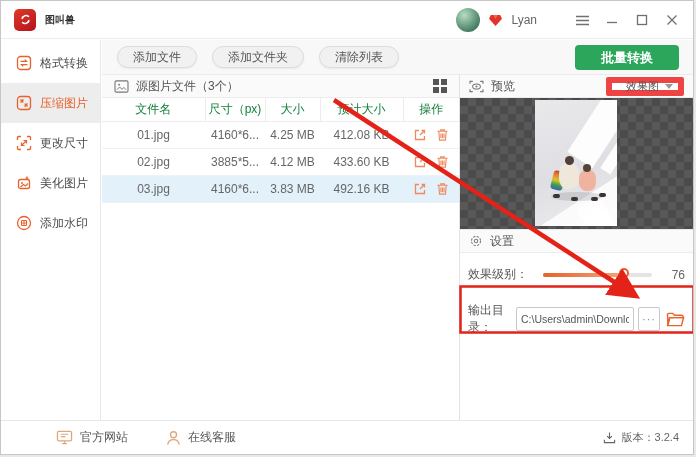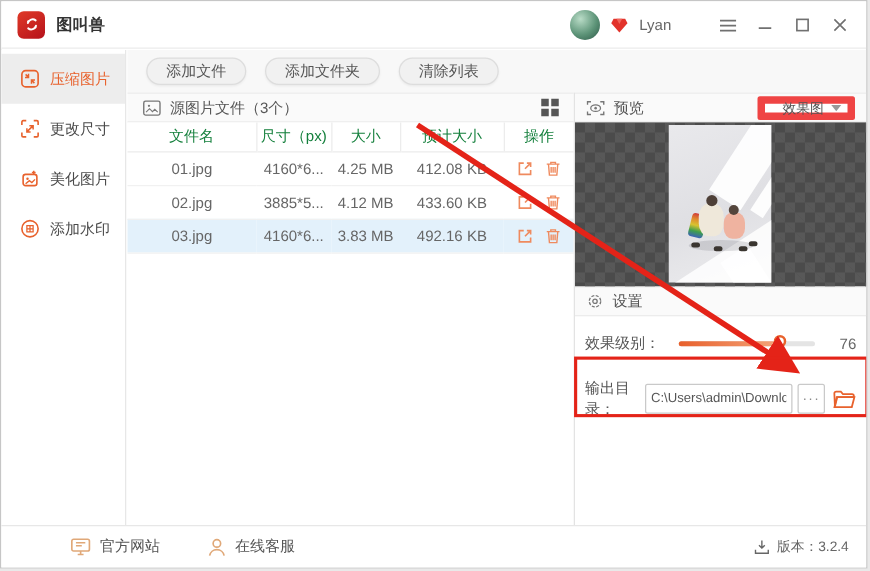--- a/index.html
+++ b/index.html
@@ -5,21 +5,21 @@
   html,body{margin:0;padding:0;background:#e9e9e9;}
   *{box-sizing:border-box;}
   .window{position:relative;width:694px;height:455px;margin:0;background:#fff;
     border:1px solid #c6c6c6;font-family:"Liberation Sans","DejaVu Sans",sans-serif;
     overflow:hidden;}
   
   .titlebar{position:absolute;left:0;top:0;right:0;height:38px;background:#fff;
     border-bottom:1px solid #ececec;display:flex;align-items:center;}
   .logo-box{width:22px;height:22px;margin-left:13px;border-radius:5px;
     background:linear-gradient(145deg,#e03a28,#b5121b);display:flex;align-items:center;justify-content:center;}
-  .app-title{margin-left:9px;font-size:13px;font-weight:bold;color:#333;}
+  .app-title{margin-left:9px;font-size:10px;font-weight:bold;color:#333;}
   .tb-right{position:absolute;right:10px;top:0;height:38px;display:flex;align-items:center;gap:8px;}
   .avatar{width:24px;height:24px;border-radius:50%;
     background:radial-gradient(circle at 35% 30%,#b9dcc7,#5d9478 55%,#2b5646);}
   .user-name{font-size:12px;color:#666;margin-right:26px;text-align:center;}
   .winctl{width:22px;height:22px;display:flex;align-items:center;justify-content:center;color:#707070;}
   
   .sidebar{position:absolute;left:0;top:39px;width:100px;bottom:34px;background:#fff;
     border-right:1px solid #e7e7e7;padding-top:3px;}
   .side-item{height:40px;display:flex;align-items:center;padding-left:15px;gap:8px;
     font-size:12px;color:#4a4a4a;cursor:pointer;}
@@ -133,20 +133,29 @@
         </span>
       <span class="winctl">
           <svg width="12" height="12" viewBox="0 0 12 12">
             <path d="M1.5 1.5l9 9m0-9l-9 9" stroke="#707070" stroke-width="1.3"></path>
           </svg>
         </span>
     </div>
   </div>
 
   <div class="sidebar">
+    <div class="side-item">
+      <span class="sicon">
+          <svg width="16" height="16" viewBox="0 0 16 16">
+            <rect x="1.5" y="1.5" width="13" height="13" rx="3" fill="none" stroke="currentColor" stroke-width="1.3"></rect>
+            <path d="M4.5 6.3h6l-1.7-1.7M11.5 9.7h-6l1.7 1.7" fill="none" stroke="currentColor" stroke-width="1.2"></path>
+          </svg>
+        </span>
+      <span>格式转换</span>
+    </div>
     <div class="side-item active">
       <span class="sicon">
           <svg width="16" height="16" viewBox="0 0 16 16">
             <rect x="1.5" y="1.5" width="13" height="13" rx="3" fill="none" stroke="currentColor" stroke-width="1.3"></rect>
             <path d="M6.8 4v3H4M4.5 4.5L6.8 7M9.2 12V9H12M11.5 11.5L9.2 9" fill="none" stroke="currentColor" stroke-width="1.2"></path>
           </svg>
         </span>
       <span>压缩图片</span>
     </div>
     <div class="side-item">
@@ -177,20 +186,21 @@
           </svg>
         </span>
       <span>添加水印</span>
     </div>
   </div>
 
   <div class="toolbar">
     <button class="pill">添加文件</button>
     <button class="pill">添加文件夹</button>
     <button class="pill">清除列表</button>
+    <button class="convert-btn">批量转换</button>
   </div>
 
   <div class="left-panel">
     <div class="list-head">
       <svg width="15" height="13" viewBox="0 0 16 14">
           <rect x="1" y="1" width="14" height="12" rx="1.5" fill="none" stroke="#777" stroke-width="1.2"></rect>
           <path d="M3 10.5l3-3 2.5 2.5 2-2 2.5 2.5" fill="none" stroke="#777" stroke-width="1"></path>
           <circle cx="5.5" cy="5" r="1" fill="#777"></circle>
         </svg>
       <span>源图片文件（3个）</span>

